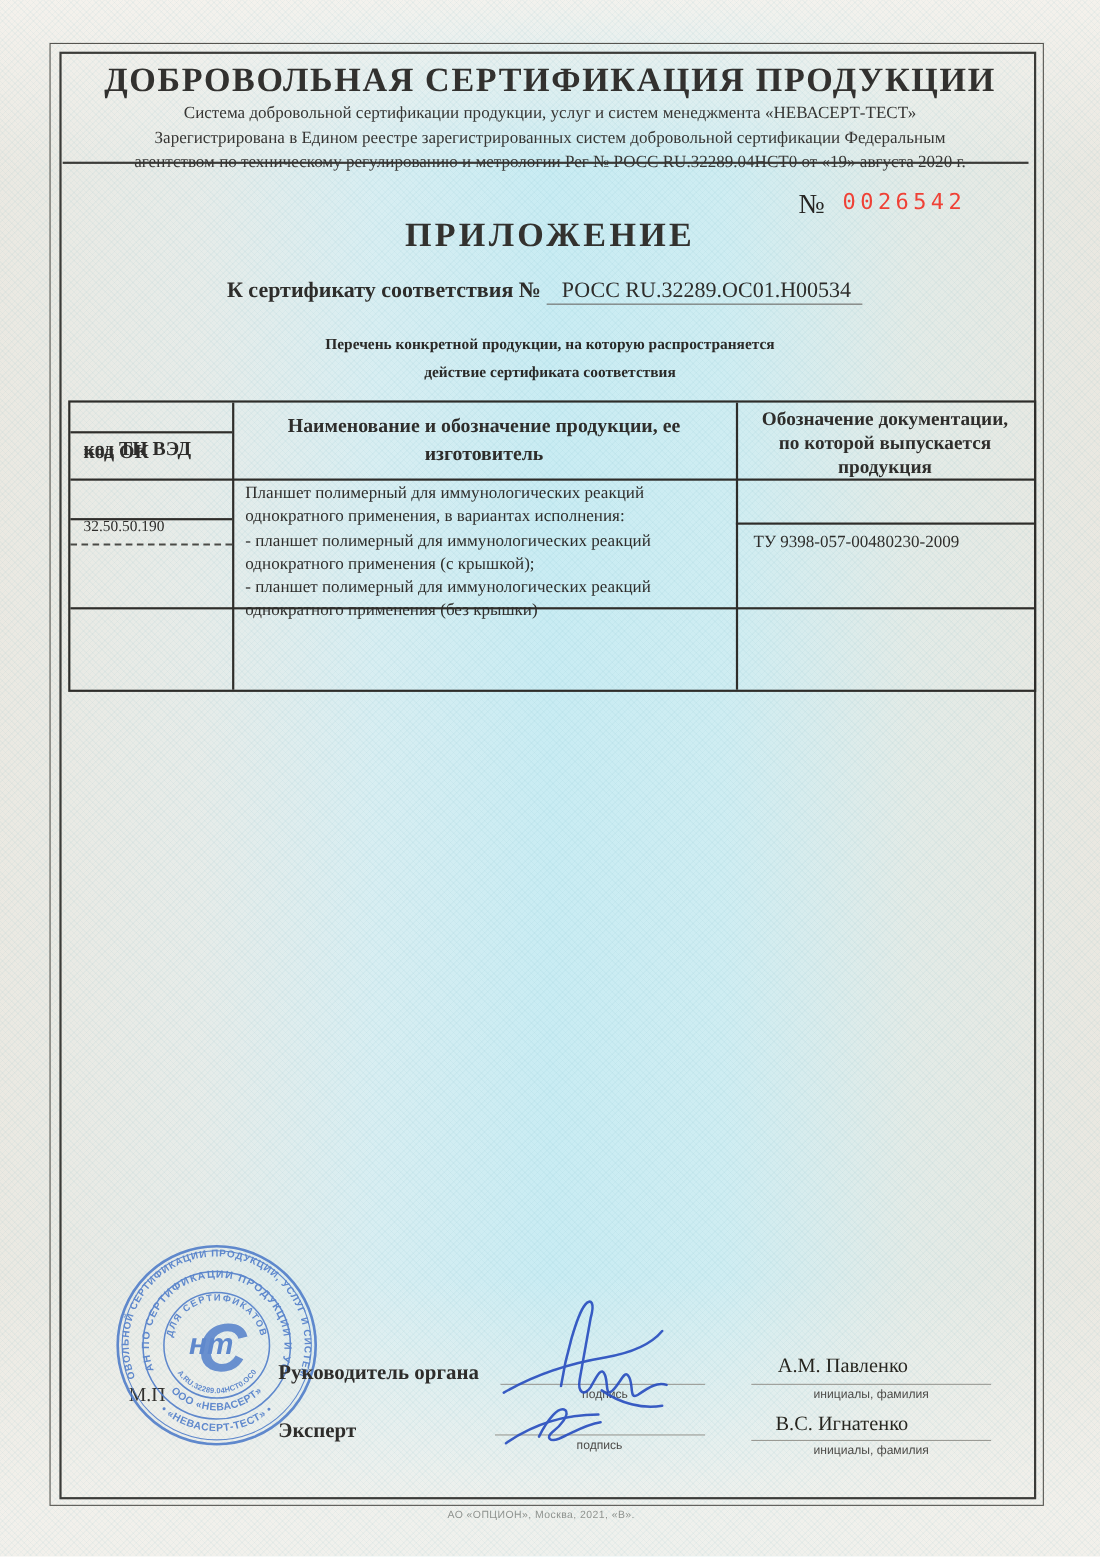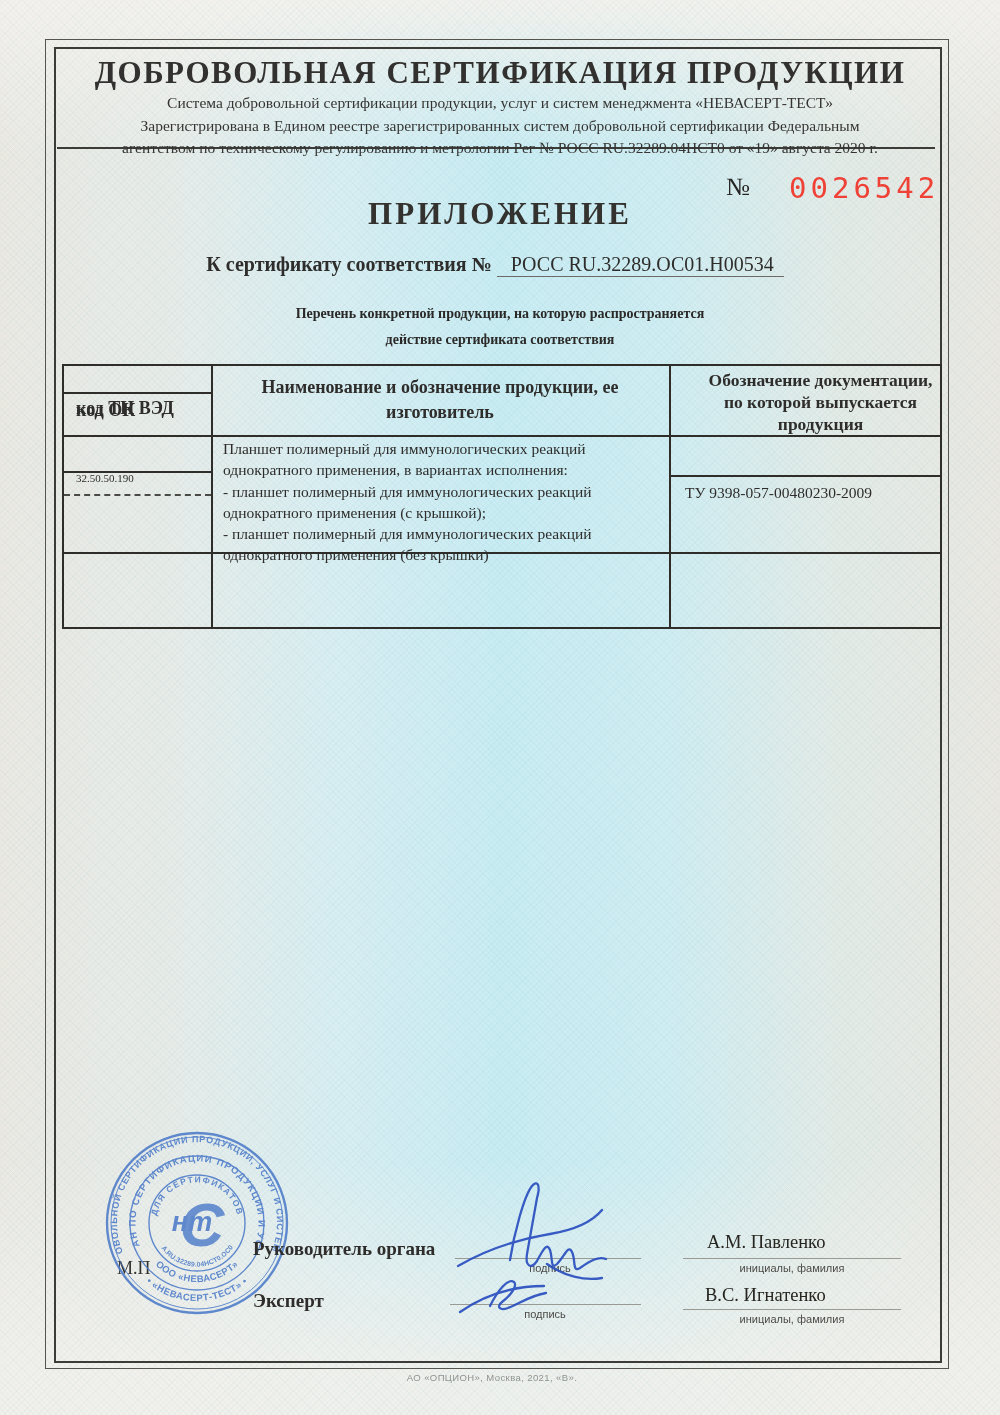--- a/index.html
+++ b/index.html
@@ -12,42 +12,42 @@
     background-image:
       repeating-linear-gradient(45deg, rgba(90,165,180,.055) 0 1px, transparent 1px 4px),
       repeating-linear-gradient(-45deg, rgba(90,165,180,.055) 0 1px, transparent 1px 4px);}
   .abs{position:absolute;}
   .frame-outer{left:45px;top:39px;width:902px;height:1328px;border:1.5px solid #55544f;}
   .frame-inner{left:54px;top:47px;width:884px;height:1312px;border:2.5px solid #3b3b38;}
   .hdr-sep{left:57px;top:147px;width:878px;height:2px;background:#3b3b38;}
   .doc-title{left:0;right:0;top:55px;text-align:center;font-size:31px;font-weight:bold;letter-spacing:1.5px;color:#32312f;}
   .hdr-sub{left:0;right:0;top:92px;text-align:center;font-size:15.5px;line-height:22.5px;color:#363533;}
   .serial{left:726px;top:173px;font-size:25px;color:#262523;}
-  .serial-num{left:766px;top:171px;font-family:"DejaVu Sans Mono",monospace;font-size:29px;letter-spacing:4px;margin-left:23px;}
+  .serial-num{left:766px;top:171px;font-family:"DejaVu Sans Mono",monospace;font-size:20px;letter-spacing:4px;}
   .app-title{left:0;right:0;top:196px;text-align:center;font-size:31px;font-weight:bold;letter-spacing:3px;color:#33322f;}
   .cert-line{left:0;right:10px;top:253px;text-align:center;font-size:20px;}
   .cert-line .lbl{font-weight:bold;}
   .cert-line .val{border-bottom:1px solid #6b6a66;padding:0 10px 1px 14px;}
   .scope{left:0;right:0;top:301px;text-align:center;font-size:14px;font-weight:bold;line-height:26px;color:#2a2927;}
   
   .tbl{left:62px;top:364px;width:876px;height:261px;border:2px solid #2e2d2a;}
   .tl{position:absolute;background:#2e2d2a;}
   .v1{left:147px;top:0;bottom:0;width:1.6px;}
   .v2{left:605px;top:0;bottom:0;width:1.6px;}
   .h-split{left:0;top:26px;width:147px;height:1.5px;}
   .h-hdr{left:0;top:69px;right:0;height:2px;}
   .h-c1a{left:0;top:105px;width:147px;height:1.5px;}
   .h-c3a{left:605px;top:109px;right:0;height:1.5px;}
   .h-row{left:0;top:186px;right:0;height:1.5px;}
   .h-dash{position:absolute;left:0;top:128px;width:147px;border-top:2px dashed #4a4a46;}
   .cell{position:absolute;}
   .kod{left:12px;font-size:18px;font-weight:bold;}
   .c2h{left:147px;width:458px;top:9px;text-align:center;font-size:18px;font-weight:bold;line-height:25px;}
-  .c3h{left:605px;width:271px;top:3px;text-align:center;font-size:17.5px;font-weight:bold;line-height:22px;box-sizing:border-box;padding:0 22px;margin-left:16px;}
-  .c-code{left:12px;top:106px;font-size:11px;}
+  .c3h{left:605px;width:271px;top:3px;text-align:center;font-size:17.5px;font-weight:bold;line-height:22px;box-sizing:border-box;padding:0 22px;}
+  .c-code{left:12px;top:106px;font-size:14px;}
   .c-prod{left:159px;top:72px;width:438px;font-size:15.5px;line-height:21.3px;white-space:pre-line;}
   .c-doc{left:621px;top:118px;font-size:15.5px;}
   .c-manu{left:159px;top:189px;width:440px;font-size:15.3px;line-height:19.5px;white-space:pre-line;}
   
   .mp{left:117px;top:1258px;font-size:18px;color:#33322f;}
   .role1{left:253px;top:1238px;font-size:19px;font-weight:bold;}
   .role2{left:253px;top:1290px;font-size:19px;font-weight:bold;}
   .sig-line{height:1px;background:#9a9a94;}
   .cap{font-family:"Liberation Sans","DejaVu Sans",sans-serif;font-size:11px;color:#4c4b48;}
   .name{font-size:18.5px;color:#26251f;}

